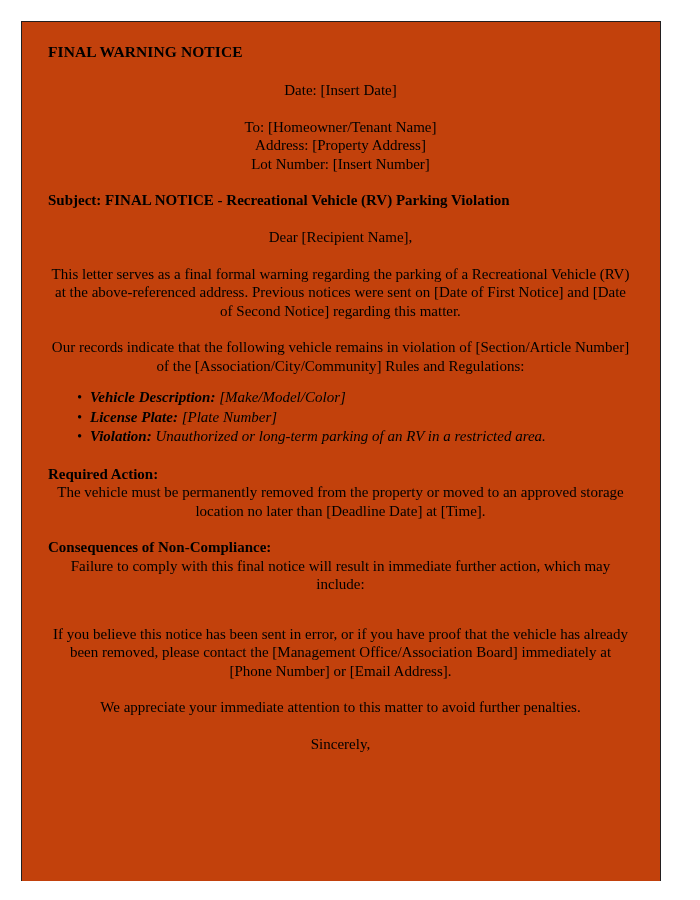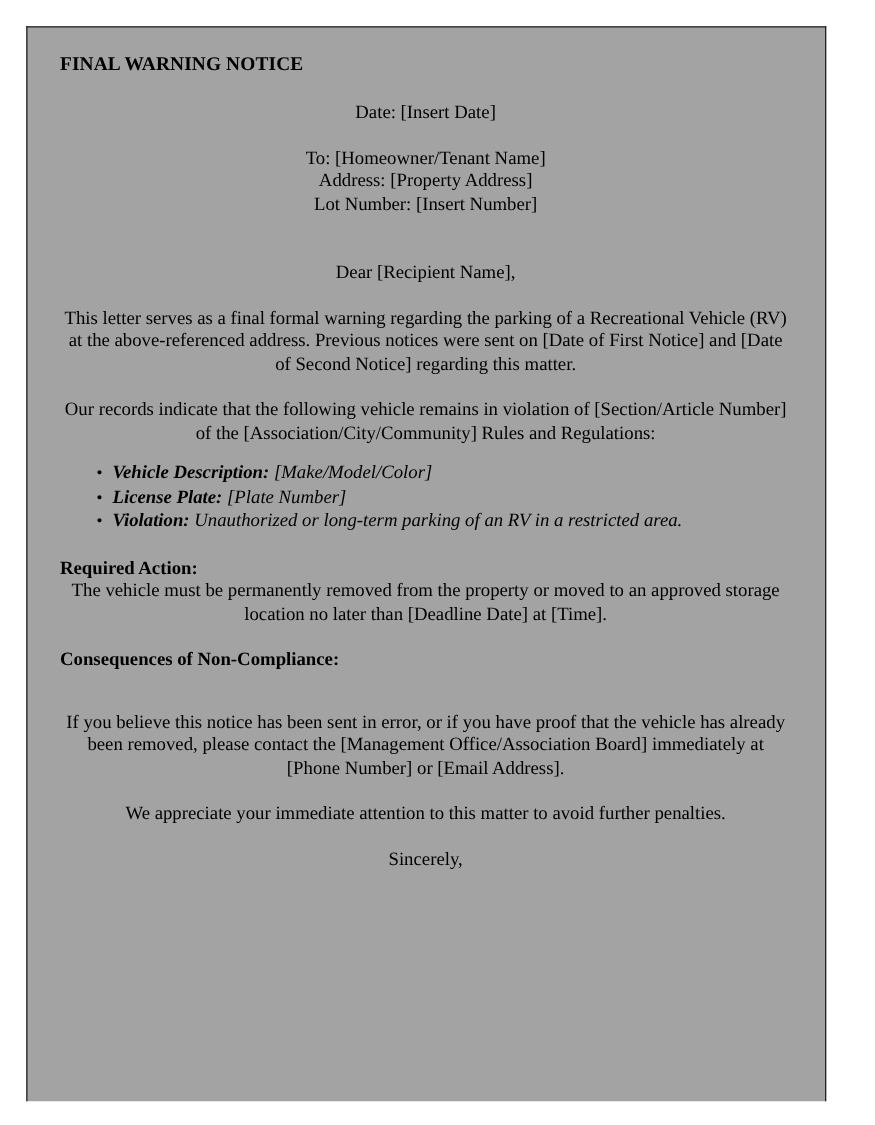--- a/index.html
+++ b/index.html
@@ -18,21 +18,21 @@
   
   #page-sheet {
     position: absolute;
     left: 21px;
     top: 21px;
     width: 640px;        
     height: 860px;       
     box-sizing: border-box;
     border: 1.3px solid #231f20;
     border-bottom: none;
-    background: #a3a3a3;
+    background: #c2410c;
   }
 
   #page-body {
     position: absolute;
     left: 26px;          
     top: 20px;
     width: 585px;        
   }
 
   
@@ -115,20 +115,21 @@
     <div class="line">Date: [Insert Date]</div>
 
     <div class="gap-block"></div>
 
     <div class="line">To: [Homeowner/Tenant Name]</div>
     <div class="line">Address: [Property Address]</div>
     <div class="line">Lot Number: [Insert Number]</div>
 
     <div class="gap-block"></div>
 
+    <div class="subject">Subject: FINAL NOTICE - Recreational Vehicle (RV) Parking Violation</div>
 
     <div class="gap-block"></div>
 
     <div class="para">Dear [Recipient Name],</div>
 
     <div class="gap-block"></div>
 
     <div class="para">This letter serves as a final formal warning regarding the parking of a Recreational Vehicle (RV) at the above-referenced address. Previous notices were sent on [Date of First Notice] and [Date of Second Notice] regarding this matter.</div>
 
     <div class="gap-block"></div>
@@ -150,20 +151,21 @@
     </ul>
 
     <div class="gap-block"></div>
 
     <div class="sec-head">Required Action:</div>
     <div class="para">The vehicle must be permanently removed from the property or moved to an approved storage location no later than [Deadline Date] at [Time].</div>
 
     <div class="gap-block"></div>
 
     <div class="sec-head">Consequences of Non-Compliance:</div>
+    <div class="para">Failure to comply with this final notice will result in immediate further action, which may include:</div>
 
     <div class="gap-list"></div>
 
 
     <div class="gap-block"></div>
 
     <div class="para">If you believe this notice has been sent in error, or if you have proof that the vehicle has already been removed, please contact the [Management Office/Association Board] immediately at [Phone Number] or [Email Address].</div>
 
     <div class="gap-block"></div>
 

